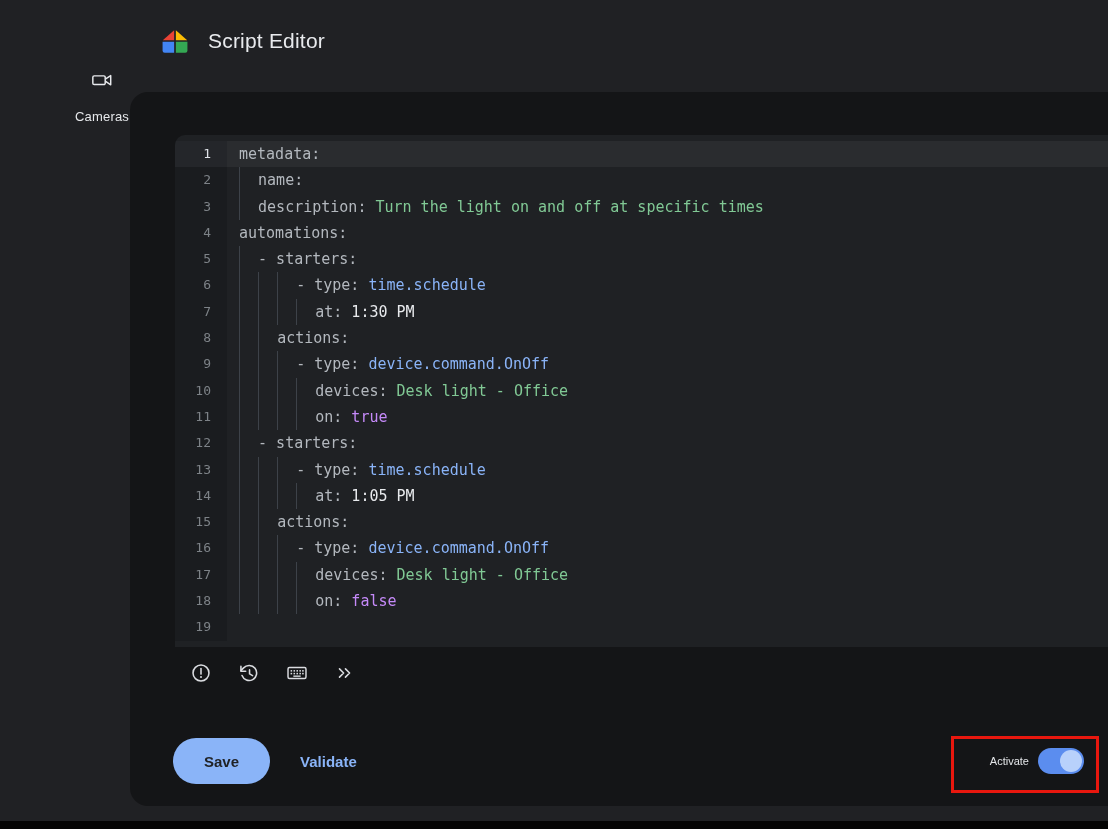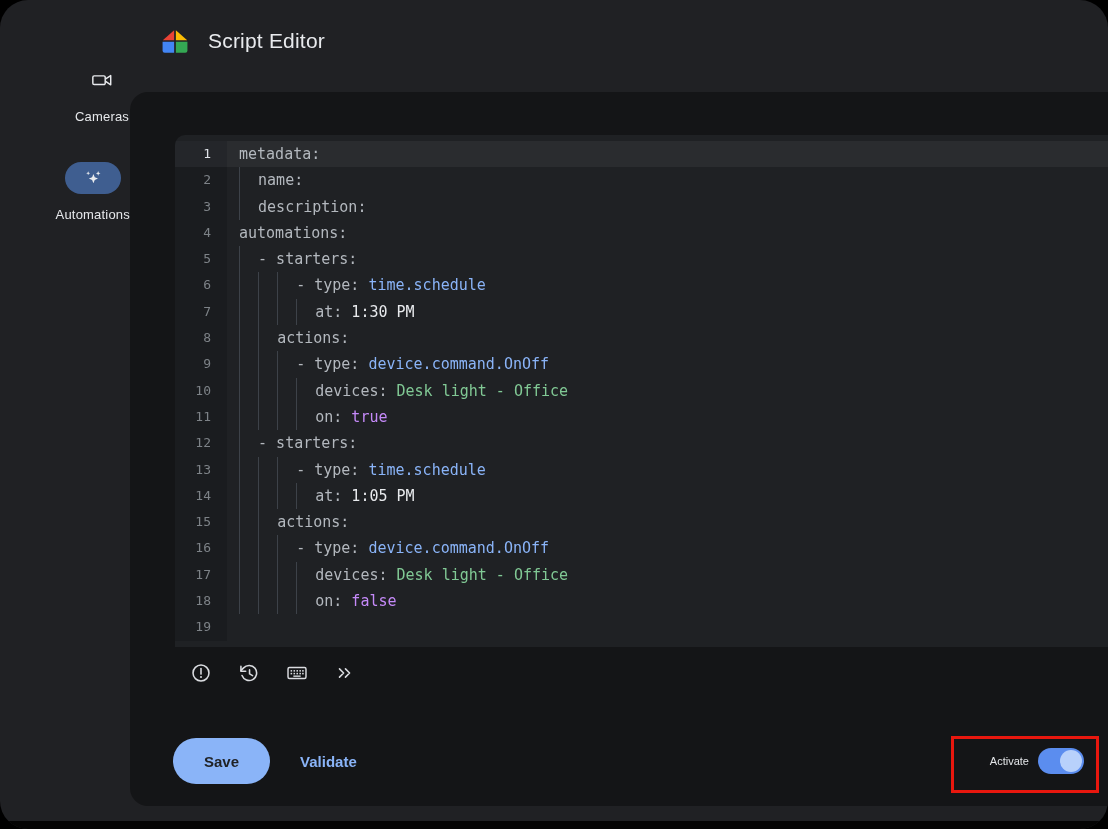--- a/index.html
+++ b/index.html
@@ -1,20 +1,19 @@
 <!DOCTYPE html>
 <html style="--page_bg: #202124; --card_bg: #141517; --editor_bg: #1f2124; --gutter_bg: #1a1c1f; --accent_blue: #8ab4f8; --nav_pill_blue: #3f5e90; --tok_key: #b3b8be; --tok_string: #81c995; --tok_type: #8ab4f8; --tok_plain: #e8eaed; --tok_bool: #c58af9; --guide: #3d4249; --line_number: #7d8287; --icon_gray: #dadce0; --save_text: #1f2124; --annotation_red: #e8170e; --switch_track: #5b8def; --switch_thumb: #b8d1fb;"><head>
 <meta charset="utf-8">
 <style>
   html,body { margin:0; padding:0; background:#000; }
   .screen {
     position:relative; width:1108px; height:829px;
     background:var(--page_bg,#202124); overflow:hidden;
     font-family:"Liberation Sans", sans-serif;
-    border-radius:28px;
   }
 
   
   .app-header { position:absolute; left:160px; top:18px; height:46px; display:flex; align-items:center; gap:18px; }
   .logo { width:30px; height:28px; display:block; }
   .page-title { font-size:21px; font-weight:400; color:#e8eaed; letter-spacing:.2px; }
 
   
   .sidebar { position:absolute; left:0; top:64px; width:130px; display:flex; flex-direction:column; align-items:flex-end; gap:38px; }
   .side-item { display:flex; flex-direction:column; align-items:center; cursor:pointer; }
@@ -77,47 +76,37 @@
   <nav class="sidebar">
     <div class="side-item">
       <div class="side-iconwrap">
         <svg viewBox="0 0 24 24" width="22" height="22">
           <path d="M3.5 7.5 h10.5 a1.5 1.5 0 0 1 1.5 1.5 v6.5 a1.5 1.5 0 0 1 -1.5 1.5 H3.5 A1.5 1.5 0 0 1 2 15.5 V9 a1.5 1.5 0 0 1 1.5 -1.5 Z" fill="none" stroke="currentColor" stroke-width="1.6" stroke-linejoin="round"></path>
           <path d="M16 10.8 l5.5 -3.6 v10 L16 13.6" fill="none" stroke="currentColor" stroke-width="1.6" stroke-linejoin="round"></path>
         </svg>
       </div>
       <div class="side-label">Cameras</div>
     </div>
-    <div class="side-item active">
-      <div class="side-iconwrap">
-        <svg viewBox="0 0 24 24" width="20" height="20">
-          <path fill="currentColor" d="M12.5 7.2 l1.6 3.9 3.9 1.6 -3.9 1.6 -1.6 3.9 -1.6 -3.9 -3.9 -1.6 3.9 -1.6 Z"></path>
-          <path fill="currentColor" d="M18.2 3.6 l.8 2 2 .8 -2 .8 -.8 2 -.8 -2 -2 -.8 2 -.8 Z"></path>
-          <path fill="currentColor" d="M6.2 3.9 l.7 1.7 1.7 .7 -1.7 .7 -.7 1.7 -.7 -1.7 -1.7 -.7 1.7 -.7 Z"></path>
-        </svg>
-      </div>
-      <div class="side-label">Automations</div>
-    </div>
   </nav>
 
   <main class="card">
 
     <div class="editor">
       <div>
           <div class="line active">
             <span class="ln">1</span>
             <span class="code"><span class="tk-k">metadata:</span></span>
           </div>
           <div class="line">
             <span class="ln">2</span>
             <span class="code"><span class="guide"></span><span class="tk-k">name:</span></span>
           </div>
           <div class="line">
             <span class="ln">3</span>
-            <span class="code"><span class="guide"></span><span class="tk-k">description:</span></span>
+            <span class="code"><span class="guide"></span><span class="tk-k">description:</span><span class="tk-s"> Turn the light on and off at specific times</span></span>
           </div>
           <div class="line">
             <span class="ln">4</span>
             <span class="code"><span class="tk-k">automations:</span></span>
           </div>
           <div class="line">
             <span class="ln">5</span>
             <span class="code"><span class="guide"></span><span class="tk-k">- starters:</span></span>
           </div>
           <div class="line">

